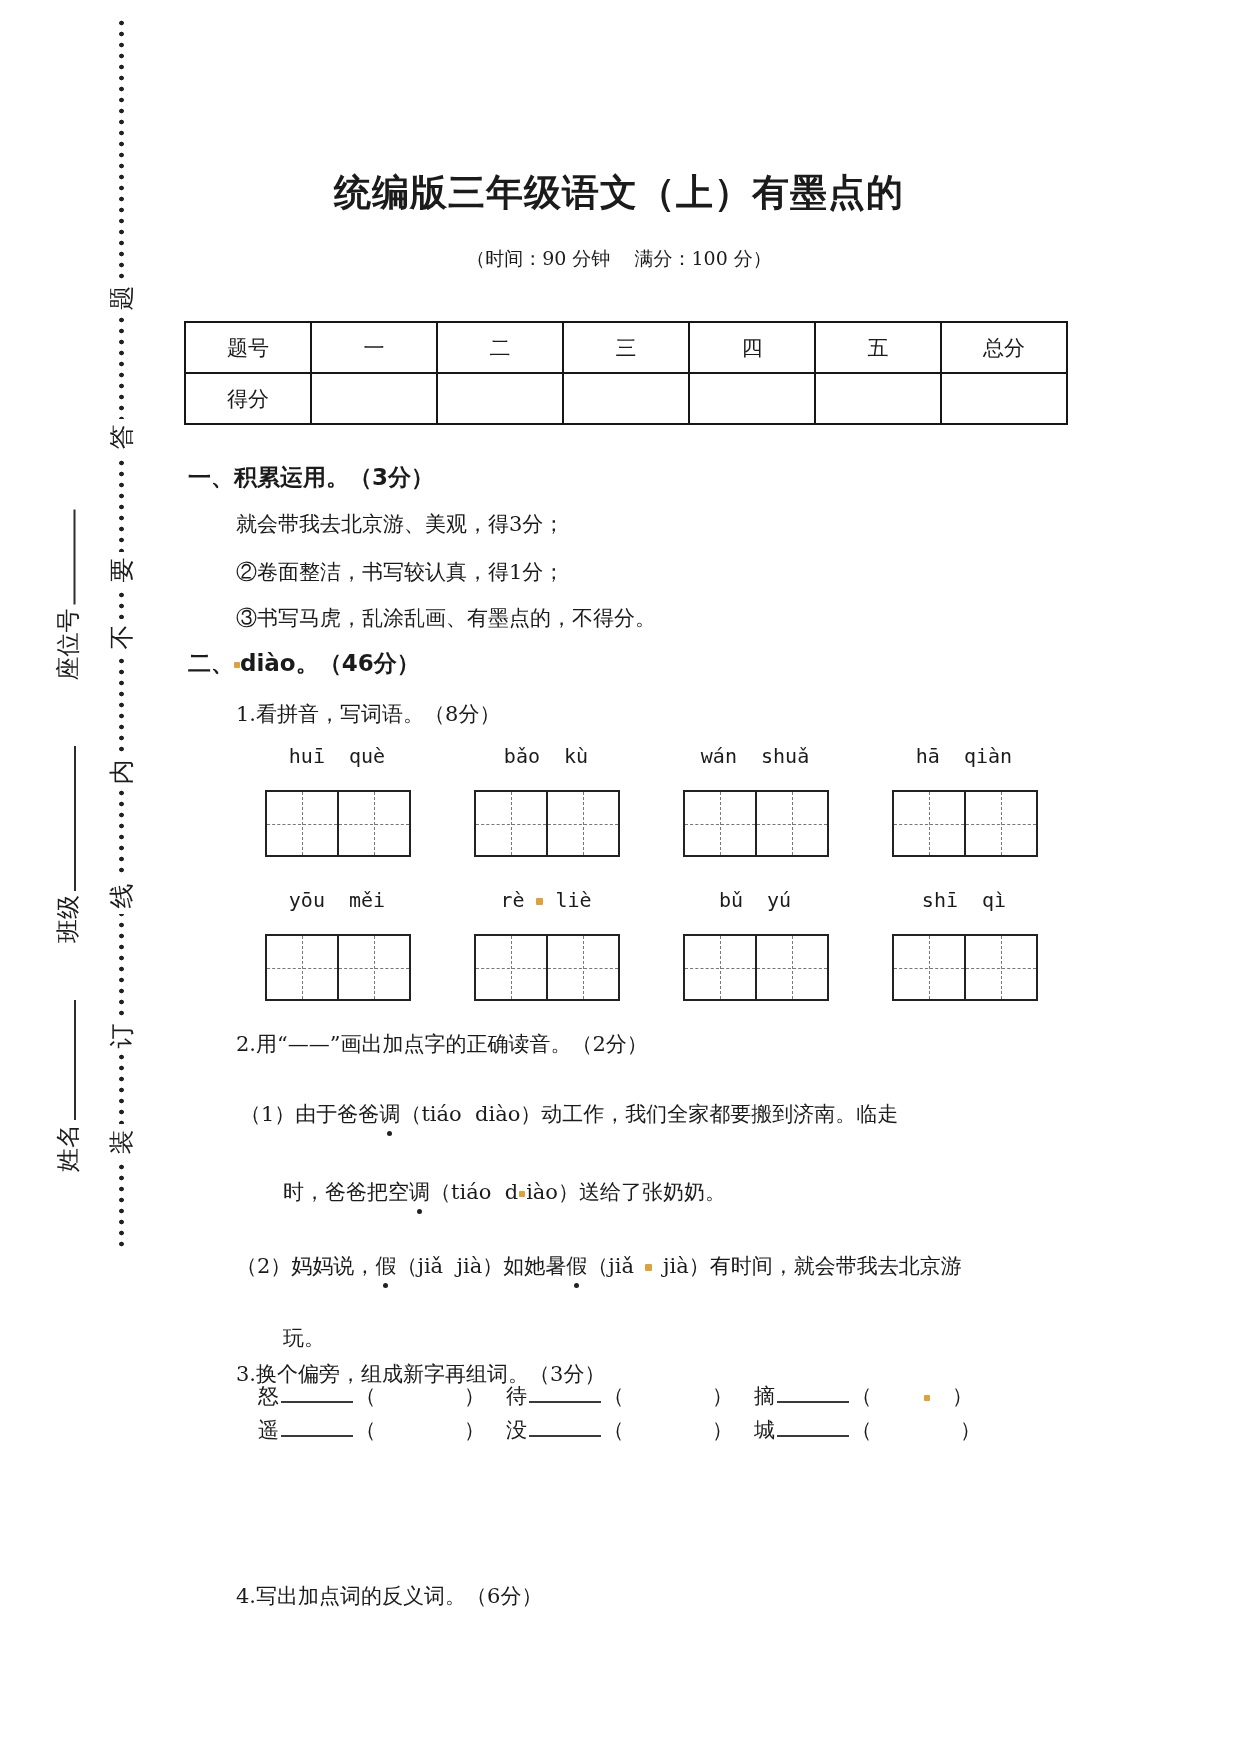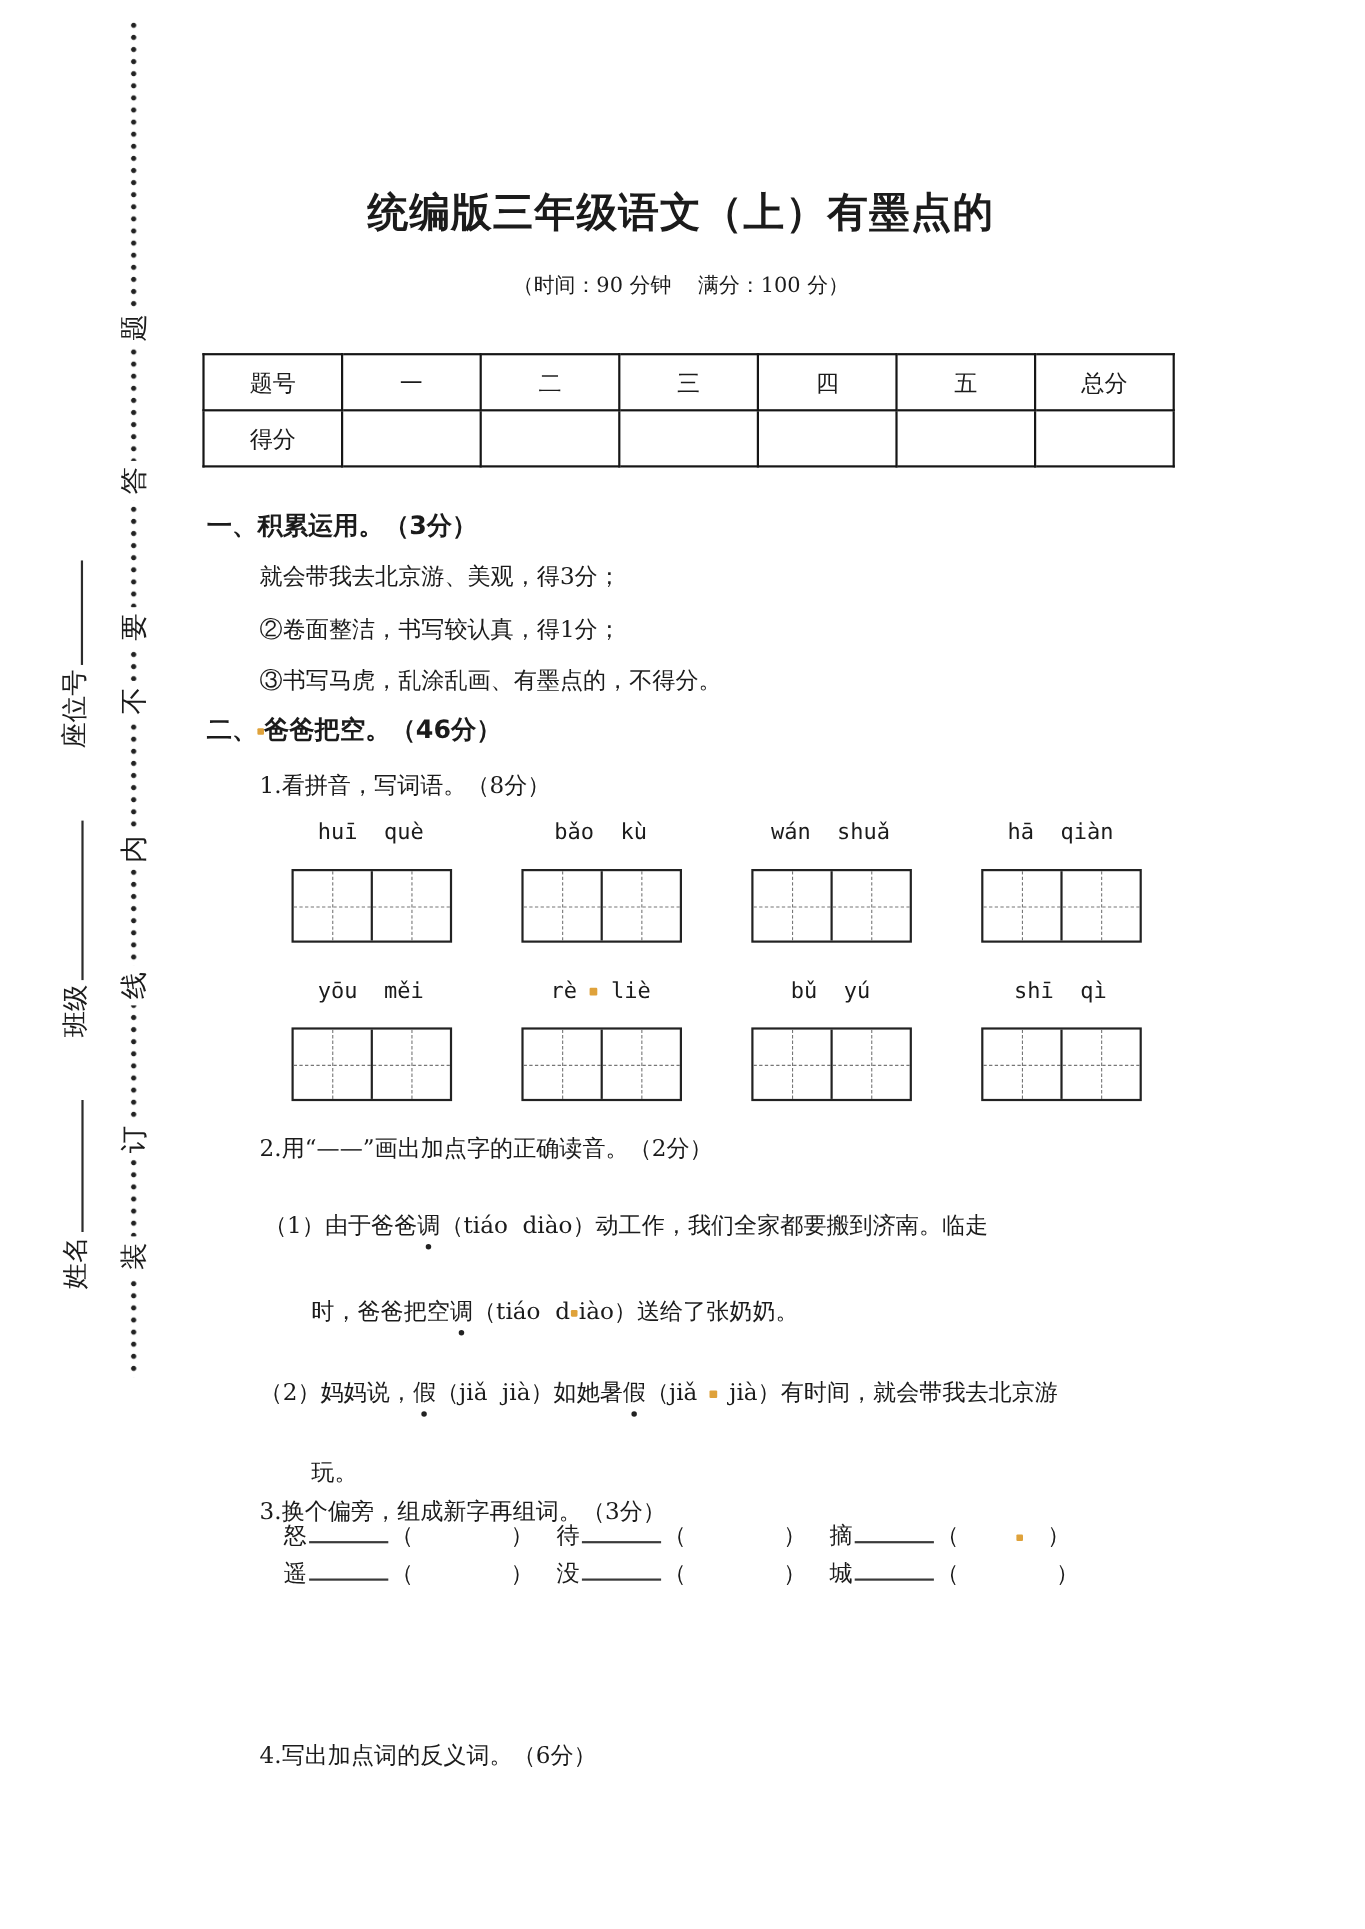--- a/index.html
+++ b/index.html
@@ -126,21 +126,21 @@
       <td></td>
     </tr>
   </tbody>
     </table>
 
   <div class="sect hd" style="left:188px; top:462px">一、积累运用。（3分）</div>
   <div class="line" style="left:236px; top:508px">就会带我去北京游、美观，得3分；</div>
   <div class="line" style="left:236px; top:556px">②卷面整洁，书写较认真，得1分；</div>
   <div class="line" style="left:236px; top:602px">③书写马虎，乱涂乱画、有墨点的，不得分。</div>
 
-  <div class="sect hd" style="left:188px; top:648px"><span>二、</span><span class="odot odot-sm"></span><span>爸爸把空。（46分）</span></div>
+  <div class="sect hd" style="left:188px; top:648px"><span>二、</span><span class="odot odot-sm"></span><span>diào。（46分）</span></div>
 
   <div class="line" style="left:236px; top:698px">1.看拼音，写词语。（8分）</div>
 
   <div class="pinyin" style="left:265px; top:744px">huī  què</div>
   <div class="pinyin" style="left:474px; top:744px">bǎo  kù</div>
   <div class="pinyin" style="left:683px; top:744px">wán  shuǎ</div>
   <div class="pinyin" style="left:892px; top:744px">hā  qiàn</div>
 
   <div class="grid-group" style="left:265px; top:790px">
     <div class="grid-cell"></div>

